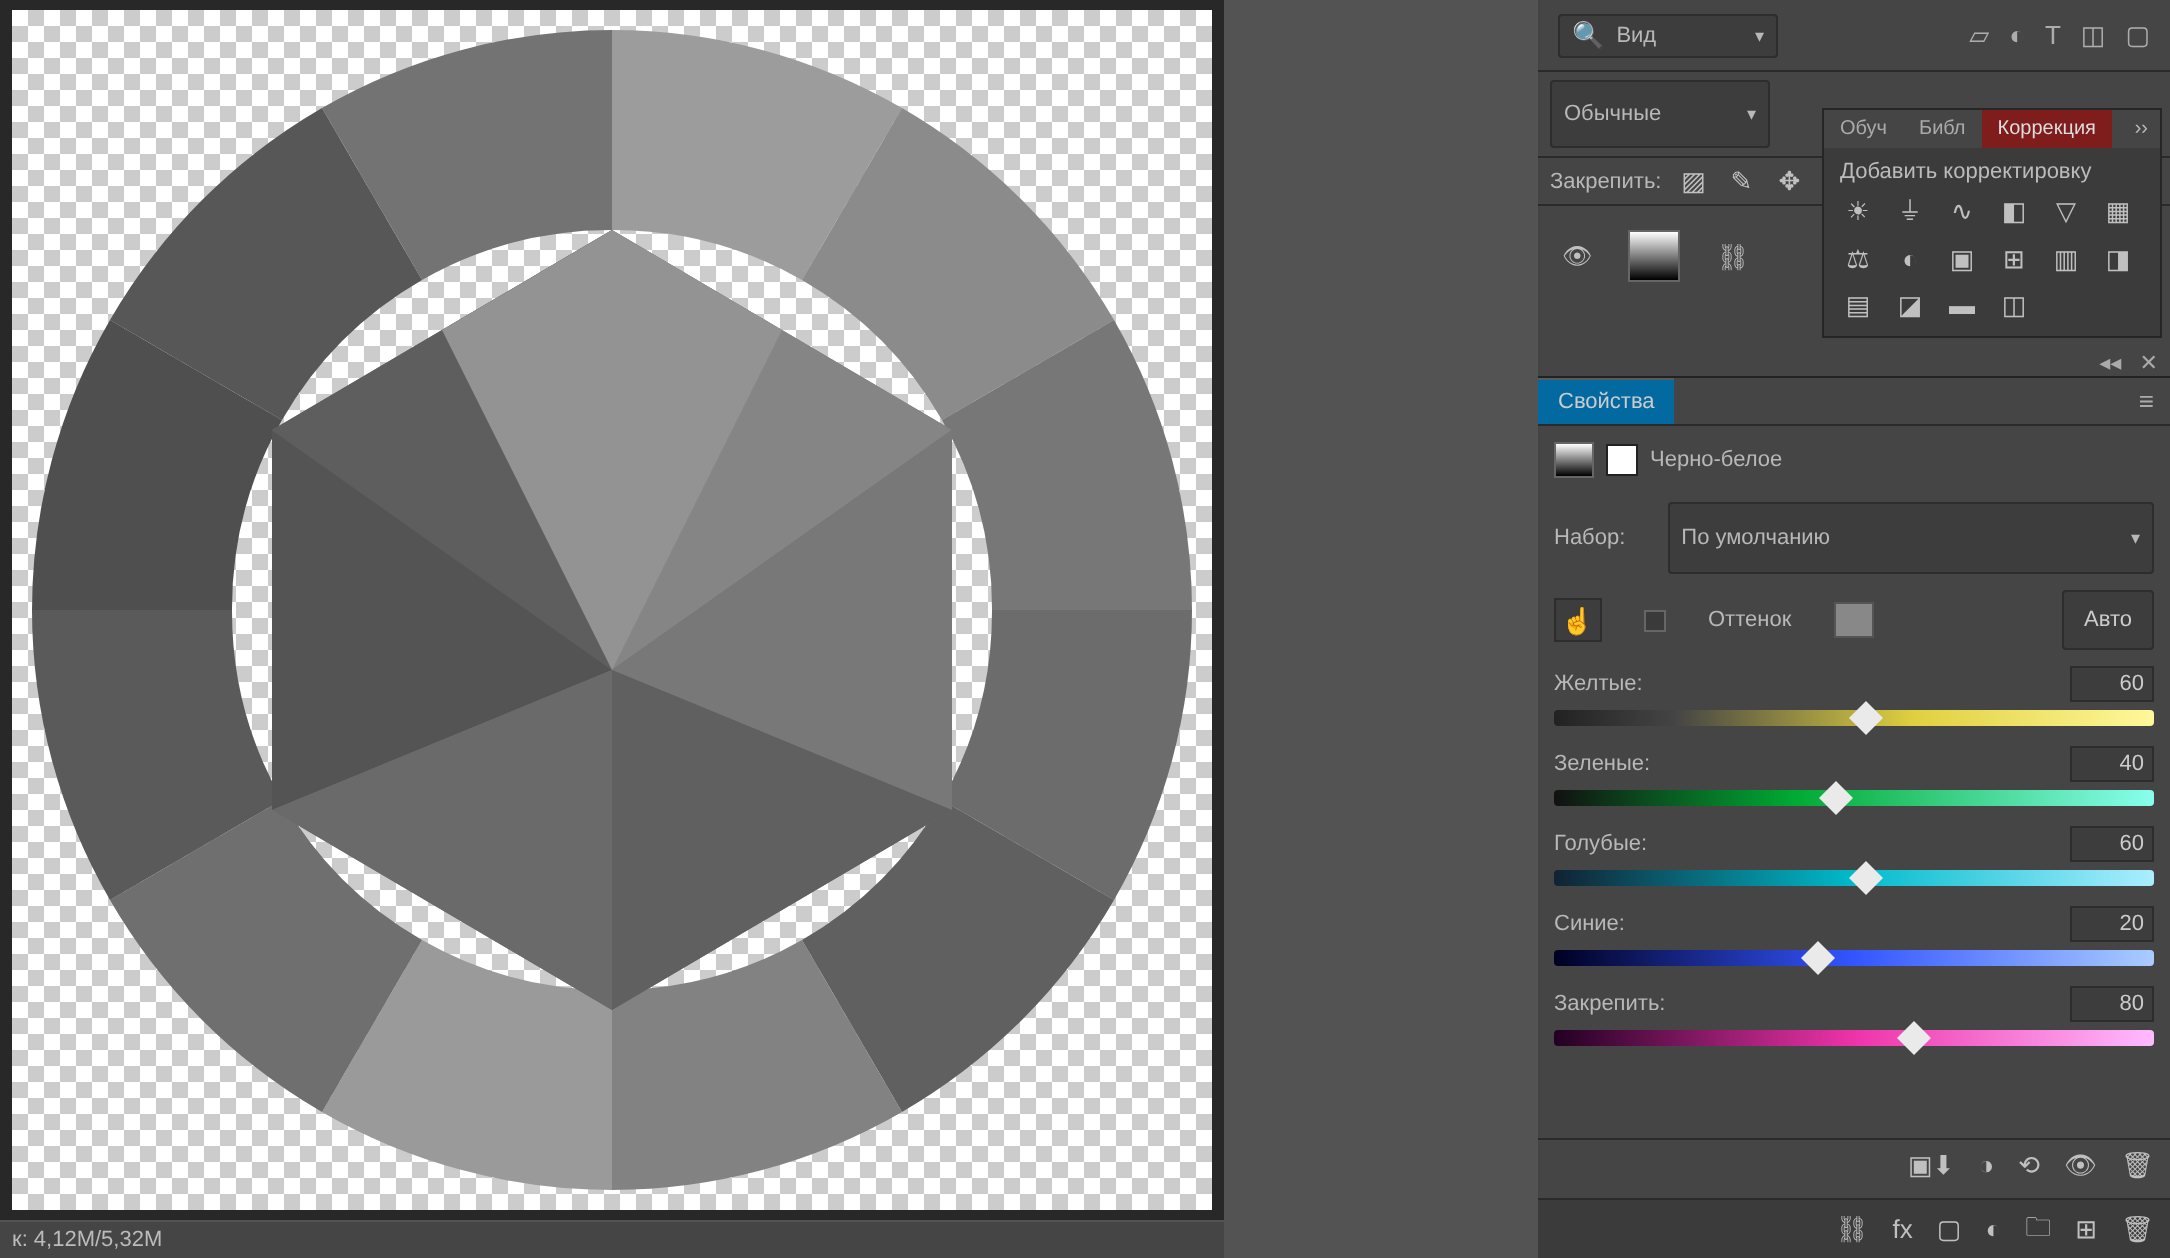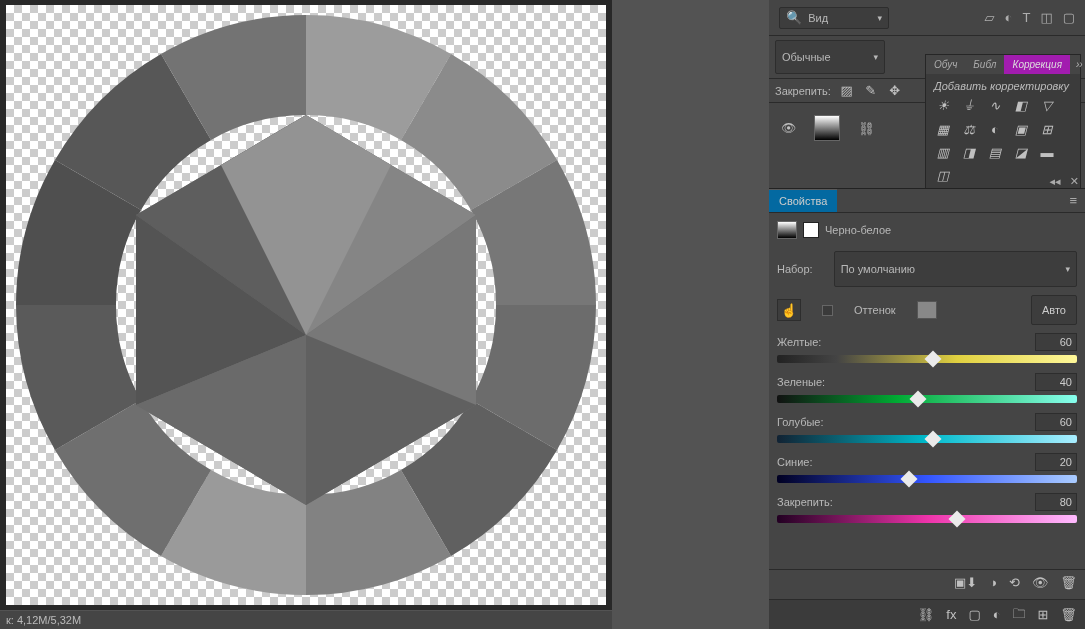--- a/index.html
+++ b/index.html
@@ -57,27 +57,26 @@
   .mini-icons { display:flex; gap:10px; margin-left:auto;}
   .mini-icons .ic { opacity:.85; }
 
   .blend-row { display:flex; align-items:center; padding:4px 6px; gap:6px; border-bottom:1px solid #2a2a2a;}
   .blend-dd {
     background:#3d3d3d;border:1px solid #2d2d2d;border-radius:2px;
     height:20px;width:110px;display:flex;align-items:center;padding:16px 6px;justify-content:space-between;
   }
 
   .tabs-right {
-    position:absolute; right:4px; top:54px; width:156px; background:#3b3b3b;
+    position:absolute; right:4px; top:54px; width:170px; background:#3b3b3b;
     border:1px solid #262626;
-    font-style:italic;
   }
   .tabstrip { display:flex; align-items:center; background:#454545;}
   .tabstrip .tab { padding:4px 8px; font-size:10px; color:#aaa; }
-  .tabstrip .tab.active { background:#a21caf; color:#ddd; }
+  .tabstrip .tab.active { background:#7f1d1d; color:#ddd; }
   .tabstrip .exp { margin-left:auto; padding:3px 6px; font-size:10px;}
   .adj-title { font-size:11px; color:#bbb; padding:6px 8px 2px;}
   .adj-grid { display:flex; flex-wrap:wrap; gap:8px; padding:4px 8px 8px;}
   .adj-grid .ic { width:18px; text-align:center;}
 
   .lock-row { display:flex; align-items:center; gap:8px; padding:4px 6px; border-bottom:1px solid #2a2a2a;}
   .lock-row .ico { width:16px; text-align:center;}
   .layers-body { height:50px; display:flex; align-items:center; gap:18px; padding:0 12px;}
   .layers-body .eye { font-size:12px;}
   .thumb-sm { width:26px;height:26px;background:linear-gradient(#fff,#000);border:1px solid #666;}

